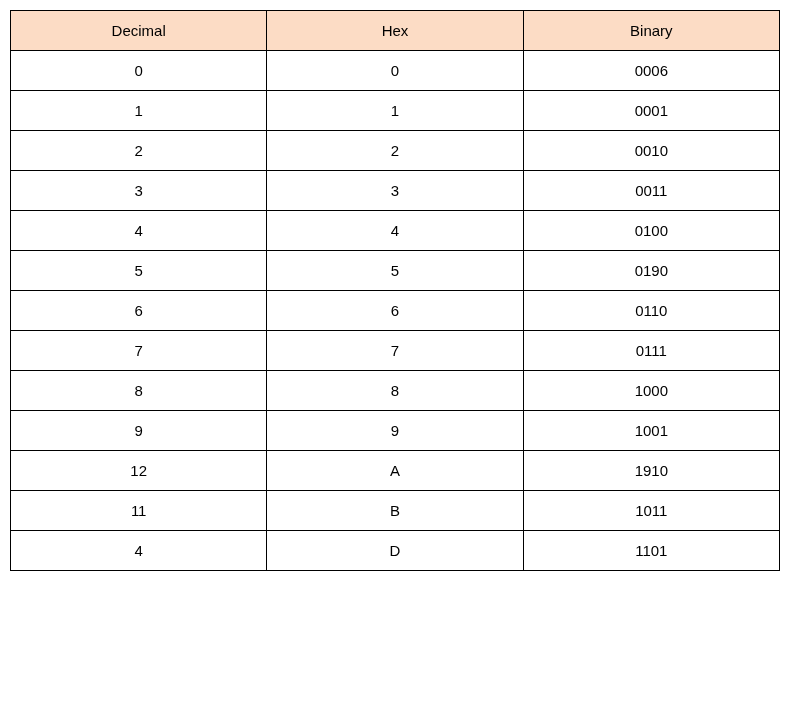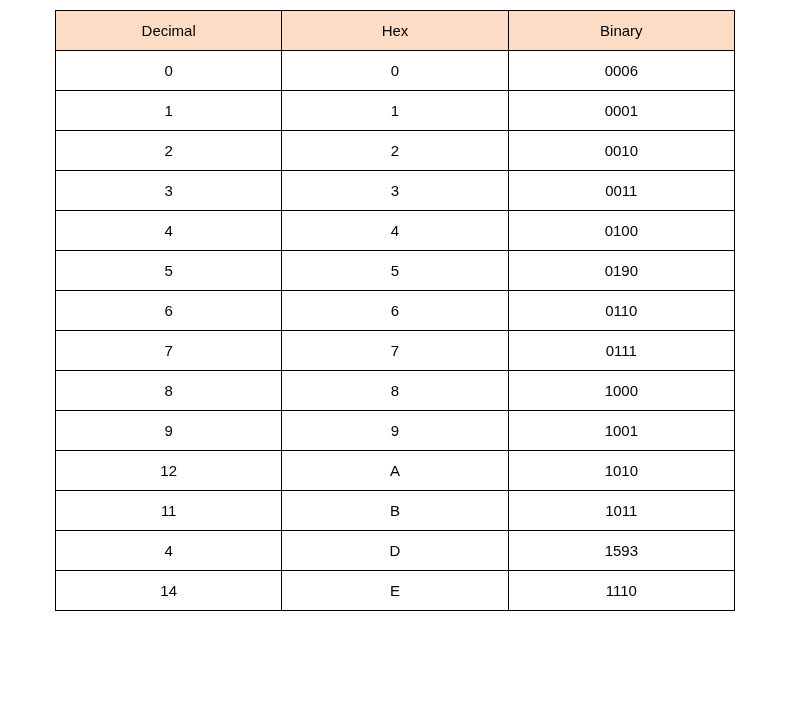--- a/index.html
+++ b/index.html
@@ -7,21 +7,21 @@
       padding: 0;
       box-sizing: border-box;
     }
     body {
       background: #ffffff;
       font-family: Arial, Helvetica, sans-serif;
       padding: 10px;
     }
     table {
       border-collapse: collapse;
-      width: 680px;
+      width: 770px;
       margin: 0 auto;
     }
     th, td {
       border: 1px solid #000000;
       text-align: center;
       padding: 11px 8px;
       font-size: 15px;
       font-weight: normal;
       width: 33.33%;
     }
@@ -93,31 +93,26 @@
       <td>1000</td>
     </tr>
     <tr>
       <td>9</td>
       <td>9</td>
       <td>1001</td>
     </tr>
     <tr>
       <td>12</td>
       <td>A</td>
-      <td>1010</td>
+      <td>1910</td>
     </tr>
     <tr>
       <td>11</td>
       <td>B</td>
       <td>1011</td>
     </tr>
     <tr>
       <td>4</td>
       <td>D</td>
-      <td>1593</td>
-    </tr>
-    <tr>
-      <td>14</td>
-      <td>E</td>
-      <td>1110</td>
+      <td>1101</td>
     </tr>
   </tbody>
 </table>
 
 </body></html>

